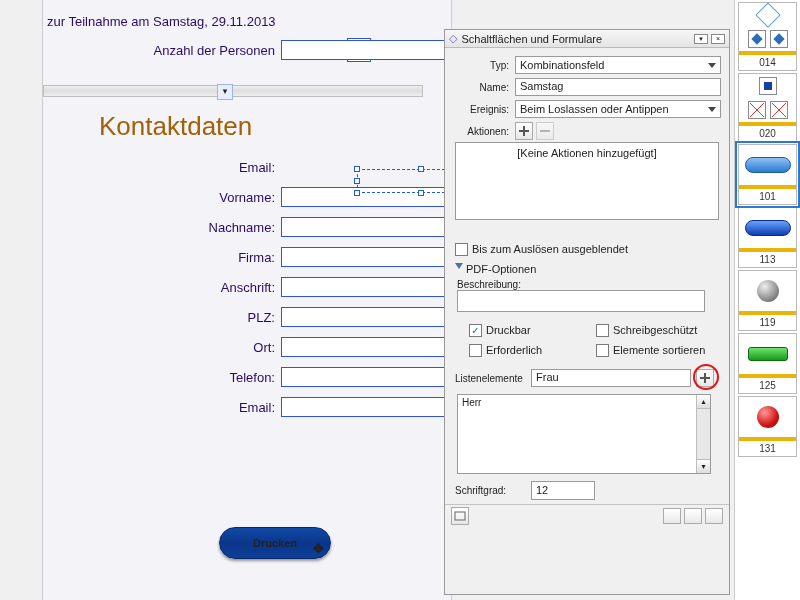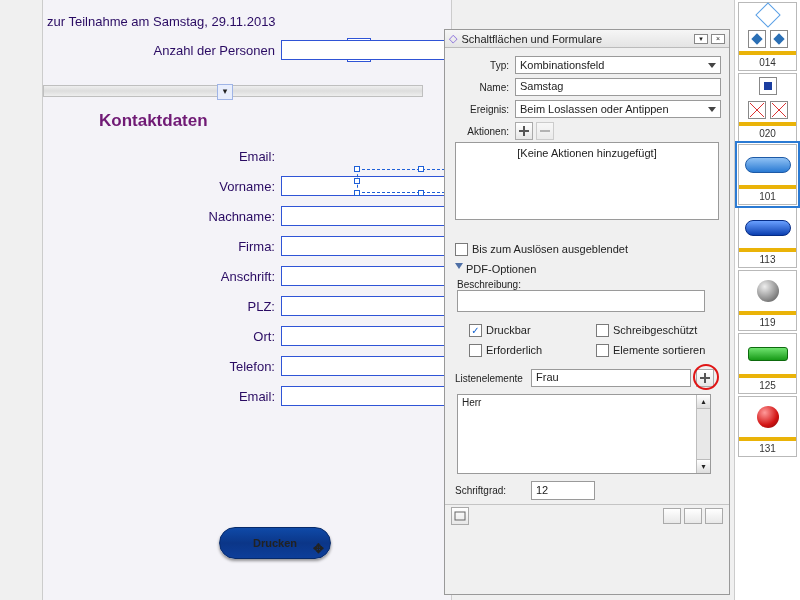--- a/index.html
+++ b/index.html
@@ -6,21 +6,21 @@
   body{width:800px;height:600px;overflow:hidden;background:#f0f0f0;position:relative}
   .page{position:absolute;left:42px;top:0;width:410px;height:600px;background:#f4f3f8;border-left:1px solid #ccc;border-right:1px solid #ccc}
   .page-sat{font-size:13px;color:#2a0b63;padding:14px 0 6px 4px}
   .row{display:flex;align-items:center;height:30px}
   .row label{flex:0 0 238px;text-align:right;font-size:13px;color:#2a0b63;padding-right:6px}
   .row .fld{flex:1;height:20px;border:1px solid #2f54d6;background:#fff}
   .radio-ck{flex:0 0 24px;height:24px;border:1px solid #2f54d6;background:#fff;display:flex;align-items:center;justify-content:center;margin-left:4px}
   .radio-ck .dot{width:10px;height:10px;background:#000;border-radius:50%}
   .divider{margin:20px 28px 6px 0;height:12px;background:linear-gradient(#eee,#ddd,#eee);border:1px solid #bfbfbf;position:relative}
   .divider .btn{position:absolute;right:50%;top:-2px;width:16px;height:16px;border:1px solid #9fb4e6;background:#e9eefc;text-align:center;line-height:13px;font-size:9px}
-  .section-h{font-size:17px;font-weight:bold;color:#701a75;padding:8px 0 10px 56px}
+  .section-h{font-size:26px;font-weight:normal;color:#a16207;padding:8px 0 10px 56px}
   .sel-handles{position:absolute;left:314px;top:169px;width:128px;height:24px;border:1.5px dashed #1e5fd8}
   .sel-handles i{position:absolute;width:6px;height:6px;background:#fff;border:1px solid #1e5fd8}
   .h1{left:-4px;top:-4px}.h2{left:60px;top:-4px}.h3{right:-4px;top:-4px}
   .h4{left:-4px;bottom:-4px}.h5{left:60px;bottom:-4px}.h6{right:-4px;bottom:-4px}
   .h7{left:-4px;top:8px}.h8{right:-4px;top:8px}
   .print-btn{position:absolute;left:176px;top:527px;width:112px;height:32px;border-radius:16px;background:linear-gradient(#0f4aa8,#0b3688,#0d3e9a);color:#fff;font-size:15px;font-weight:bold;display:flex;align-items:center;justify-content:center;box-shadow:0 2px 3px rgba(0,0,0,.4);border:1px solid #072a6a}
   .print-btn .curs{position:absolute;right:6px;bottom:2px;font-size:13px}
   
   .panel{position:absolute;left:444px;top:29px;width:286px;height:566px;background:#f0f0f0;border:1px solid #999}
   .panel .titlebar{height:18px;background:linear-gradient(#f6f6f6,#e4e4e4);border-bottom:1px solid #bbb;display:flex;align-items:center;padding:0 4px;font-size:10px}

